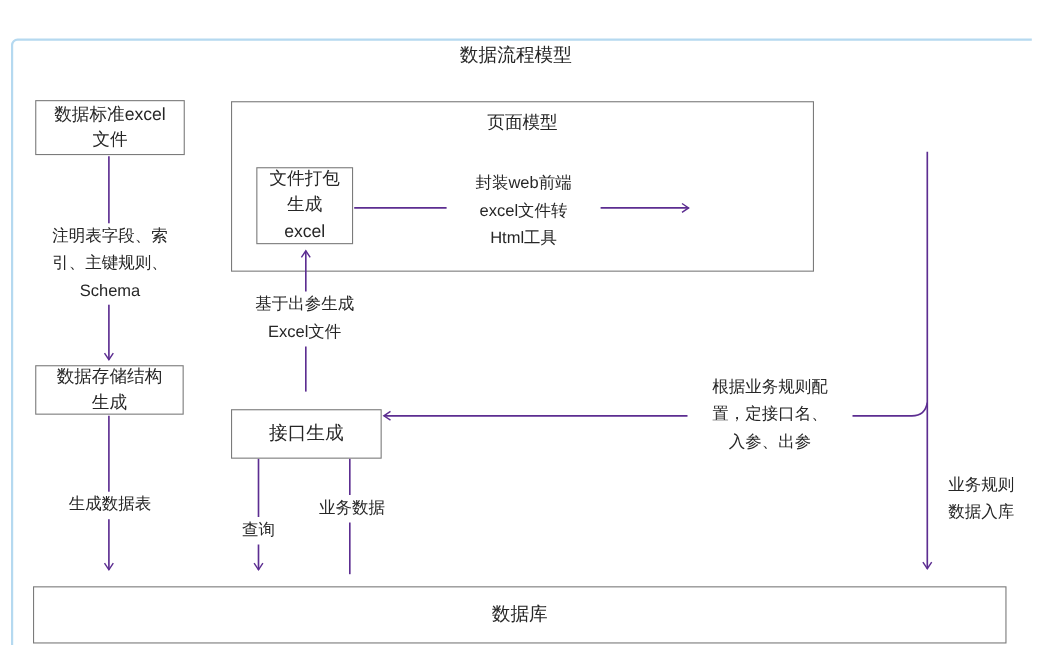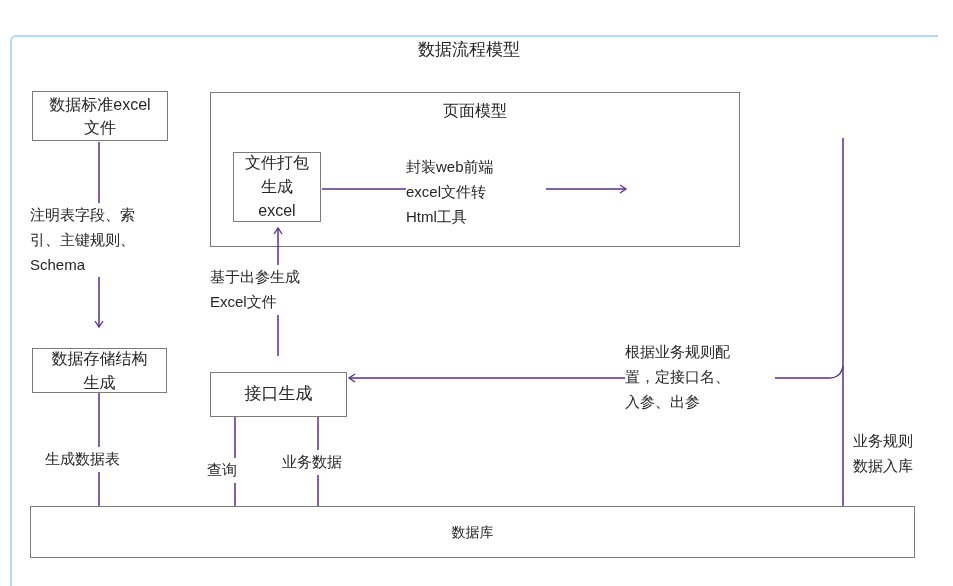--- a/index.html
+++ b/index.html
@@ -19,21 +19,21 @@
     position:absolute;border:1.5px solid #7b7b7b;background:#ffffff;
     display:flex;align-items:center;justify-content:center;text-align:center;
     font-size:16px;line-height:1.45;white-space:pre-line;z-index:2;box-sizing:border-box;
   }
   .container-node{
     position:absolute;border:1.5px solid #7b7b7b;background:transparent;
     z-index:0;box-sizing:border-box;text-align:center;
   }
   .container-title{font-size:16px;margin-top:8px;}
   .lbl{
-    position:absolute;background:#ffffff;
+    position:absolute;background:#ffffff;text-align:center;
     font-size:15px;line-height:1.65;white-space:pre-line;z-index:2;
   }
   #connectors{position:absolute;left:0;top:0;width:953px;height:586px;z-index:1;}
   #connectors path{stroke:#5c2d91;stroke-width:1.5;fill:none;}
 </style>
 </head>
 <body>
 
 <div id="stage">
 
@@ -63,41 +63,41 @@
   <div class="container-node" style="left:210px;top:68px;width:530px;height:155px;">
     <div class="container-title">页面模型</div>
   </div>
 
   <div class="node" style="left:233px;top:128px;width:88px;height:70px;line-height:1.5;">文件打包
 生成
 excel</div>
 
 
 
-  <div class="node" style="left:32px;top:324px;width:135px;height:45px;">数据存储结构
+  <div class="node" style="left:32px;top:308px;width:135px;height:45px;">数据存储结构
 生成</div>
 
   <div class="node" style="left:210px;top:348px;width:137px;height:45px;font-size:17px;">接口生成</div>
 
-  <div class="node" style="left:30px;top:482px;width:885px;height:52px;font-size:14px;">数据库</div>
+  <div class="node" style="left:30px;top:509px;width:885px;height:52px;font-size:17px;">数据库</div>
 
   <div class="lbl" style="left:30px;top:179px;width:140px;">注明表字段、索
 引、主键规则、
 Schema</div>
 
   <div class="lbl" style="left:210px;top:241px;width:134px;">基于出参生成
 Excel文件</div>
 
   <div class="lbl" style="left:45px;top:423px;width:110px;">生成数据表</div>
 
   <div class="lbl" style="left:406px;top:131px;width:140px;">封装web前端
 excel文件转
 Html工具</div>
 
-  <div class="lbl" style="left:207px;top:434px;width:56px;">查询</div>
+  <div class="lbl" style="left:207px;top:446px;width:56px;">查询</div>
 
   <div class="lbl" style="left:282px;top:426px;width:76px;">业务数据</div>
 
   <div class="lbl" style="left:625px;top:316px;width:150px;">根据业务规则配
 置，定接口名、
 入参、出参</div>
 
   <div class="lbl" style="left:853px;top:405px;width:78px;">业务规则
 数据入库</div>
 

